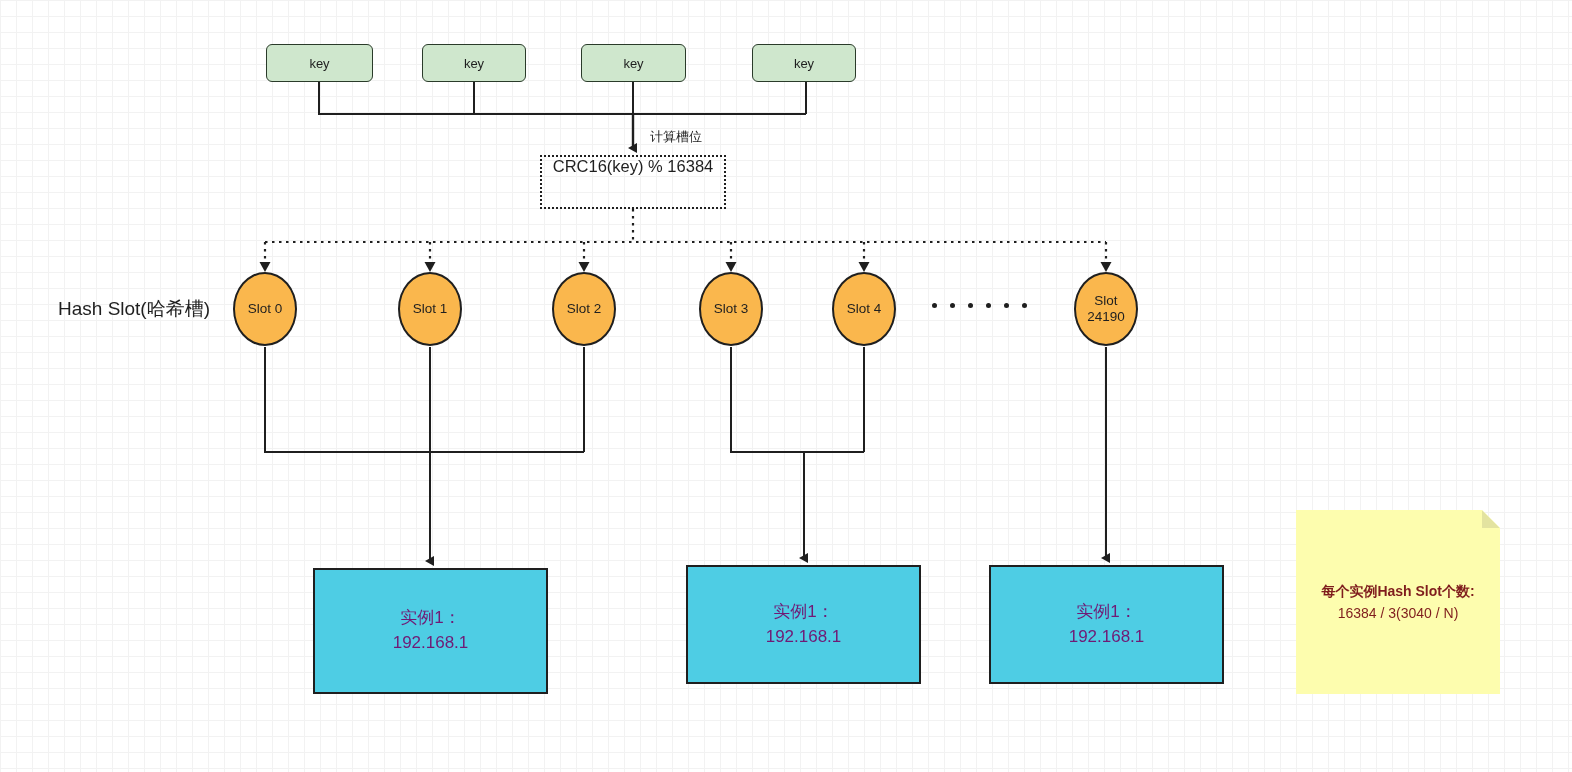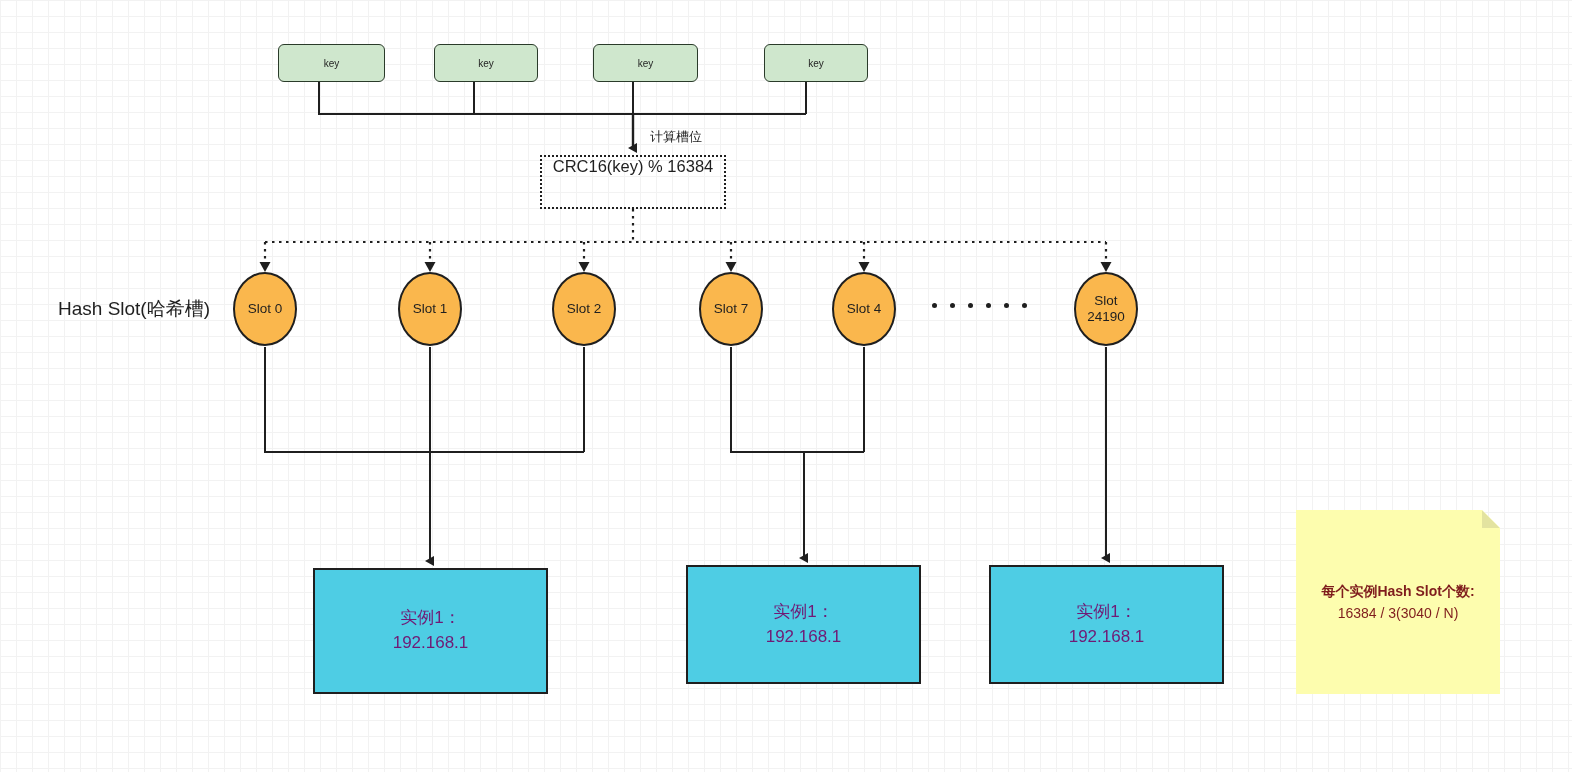--- a/index.html
+++ b/index.html
@@ -40,25 +40,24 @@
   
   .key-box {
     position: absolute;
     box-sizing: border-box;
     background: #cfe7cd;
     border: 1.6px solid #2a3b2a;
     border-radius: 6px;
     display: flex;
     align-items: center;
     justify-content: center;
-    font-size: 10px;
+    font-size: 13px;
     color: #1f1f1f;
     height: 38px;
     z-index: 3;
-    margin-left: 12px;
   }
 
   
   .crc-box {
     position: absolute;
     box-sizing: border-box;
     background: transparent;
     border: 2px dotted #1f1f1f;
     display: flex;
     align-items: flex-start;
@@ -266,21 +265,21 @@
   <div class="slot" style="left:233px; top:272px; width:64px; height:74px;">
     <span>Slot 0</span>
   </div>
   <div class="slot" style="left:398px; top:272px; width:64px; height:74px;">
     <span>Slot 1</span>
   </div>
   <div class="slot" style="left:552px; top:272px; width:64px; height:74px;">
     <span>Slot 2</span>
   </div>
   <div class="slot" style="left:699px; top:272px; width:64px; height:74px;">
-    <span>Slot 7</span>
+    <span>Slot 3</span>
   </div>
   <div class="slot" style="left:832px; top:272px; width:64px; height:74px;">
     <span>Slot 4</span>
   </div>
   <div class="slot" style="left:1074px; top:272px; width:64px; height:74px;">
     <span>Slot</span>
     <span>24190</span>
   </div>
 
   <div class="dots" style="left:932px; top:303px;">

